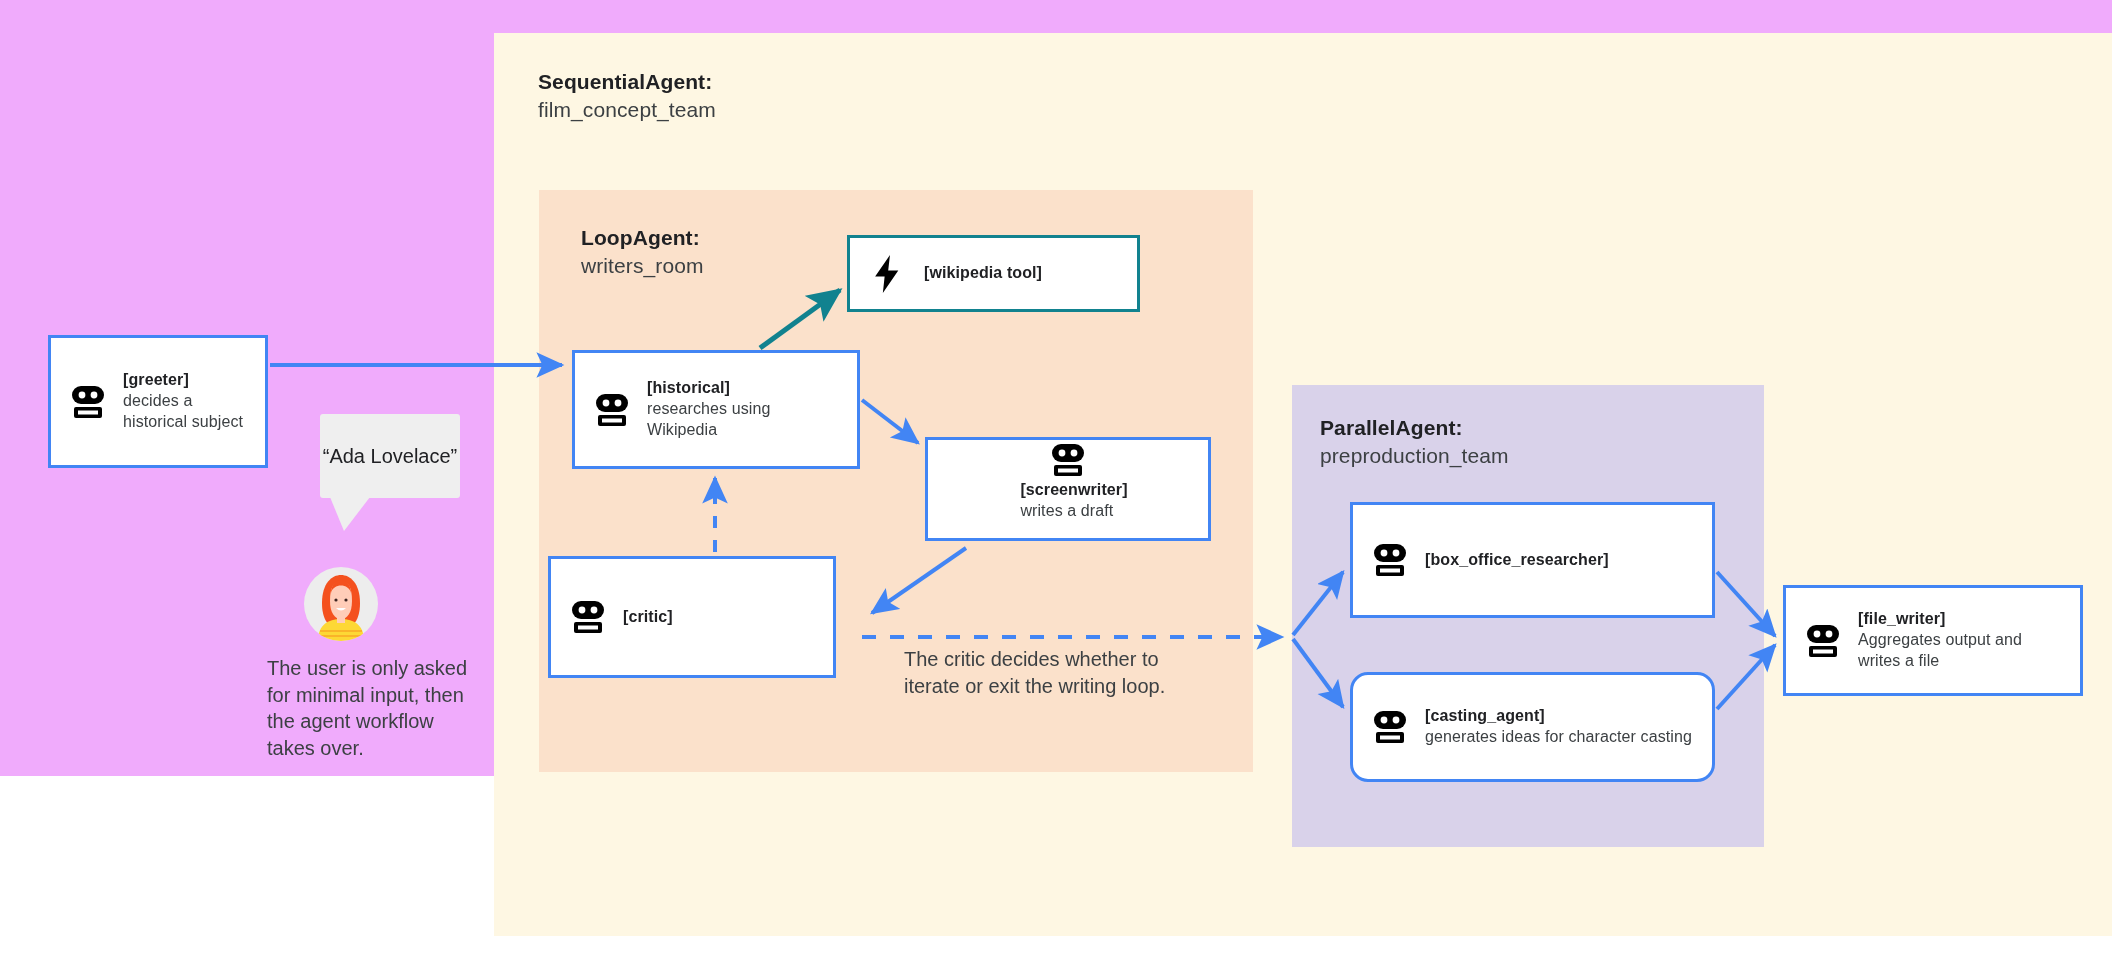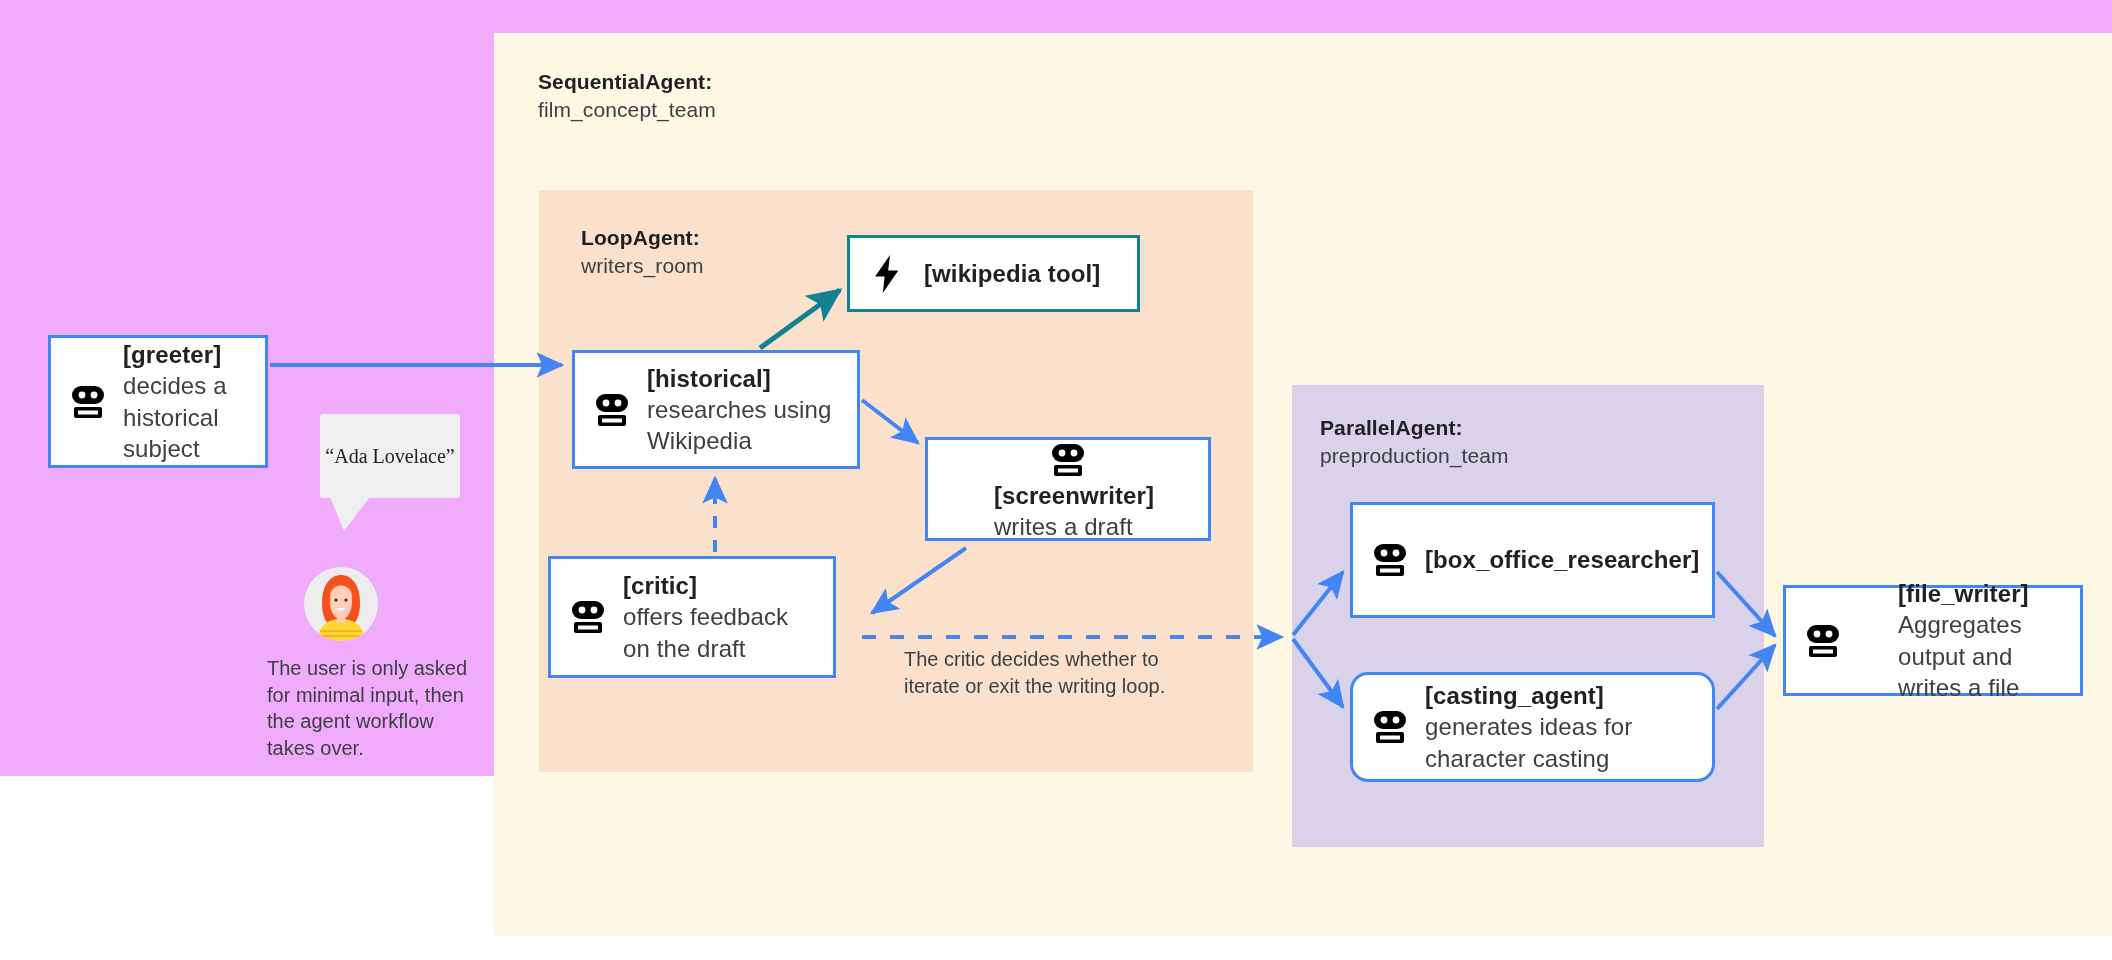--- a/index.html
+++ b/index.html
@@ -36,40 +36,40 @@
   
   .node {
     position: absolute;
     background: #ffffff;
     border: 3px solid #4285F4;
     display: flex; align-items: center;
     padding: 0 14px;
   }
   .node.tool { border-color: #11828F; }
   .node .ic { flex: 0 0 auto; width: 46px; display:flex; align-items:center; justify-content:center; }
-  .node .tx { margin-left: 12px; line-height: 1.30; color:#3c4043; font-size: 24px; letter-spacing: .1px; }
+  .node .tx { margin-left: 12px; line-height: 1.30; color:#3c4043; font-size: 16px; letter-spacing: .1px; }
   .node .tx .nm { display:block; font-weight: bold; color:#202124; }
   .node .tx .ds { display:block; }
 
   #node-greeter      { left: 48px;   top: 335px; width: 220px; height: 133px; }
   #node-wikipedia    { left: 847px;  top: 235px; width: 293px; height: 77px;  }
   #node-researcher   { left: 572px;  top: 350px; width: 288px; height: 119px; }
   #node-screenwriter { left: 925px;  top: 437px; width: 286px; height: 104px; flex-direction: column; }
   #node-critic       { left: 548px;  top: 556px; width: 288px; height: 122px; }
   #node-boxoffice    { left: 1350px; top: 502px; width: 365px; height: 116px; }
   #node-casting      { left: 1350px; top: 672px; width: 365px; height: 110px; border-radius: 18px; }
-  #node-filewriter   { left: 1783px; top: 585px; width: 300px; height: 111px; gap: 40px; }
+  #node-filewriter   { left: 1783px; top: 585px; width: 300px; height: 111px; }
 
   #node-wikipedia .tx { font-weight: bold; color:#202124; margin-left: 14px; }
 
   
   #speech-bubble {
     position: absolute; left: 320px; top: 414px; width: 140px; height: 84px;
     background: #EFEFEF; border-radius: 3px;
-    display:flex; align-items:center; justify-content:center; text-align:right;font-family:Liberation Serif, serif;
+    display:flex; align-items:center; justify-content:center; text-align:right;
   }
   #speech-bubble .bt { font-size: 20px; color:#202124; line-height:1.3; }
   #speech-tail {
     position: absolute; left: 330px; top: 497px;
     width: 0; height: 0;
     border-left: 14px solid transparent;
     border-right: 26px solid transparent;
     border-top: 34px solid #EFEFEF;
   }
 
@@ -203,21 +203,20 @@
       <svg width="40" height="40" viewBox="0 0 40 40">
         <rect x="4" y="4" width="32" height="18" rx="9" fill="#000"></rect>
         <circle cx="14" cy="13" r="3.4" fill="#fff"></circle>
         <circle cx="26" cy="13" r="3.4" fill="#fff"></circle>
         <rect x="6" y="25" width="28" height="11" rx="2" fill="#000"></rect>
         <rect x="10" y="28.5" width="20" height="4" fill="#fff"></rect>
       </svg>
     </span>
     <span class="tx">
       <span class="nm">[critic]</span>
-      <span class="ds">offers feedback on the draft</span>
     </span>
   </div>
 
   <div class="node" id="node-boxoffice">
     <span class="ic">
       <svg width="40" height="40" viewBox="0 0 40 40">
         <rect x="4" y="4" width="32" height="18" rx="9" fill="#000"></rect>
         <circle cx="14" cy="13" r="3.4" fill="#fff"></circle>
         <circle cx="26" cy="13" r="3.4" fill="#fff"></circle>
         <rect x="6" y="25" width="28" height="11" rx="2" fill="#000"></rect>

